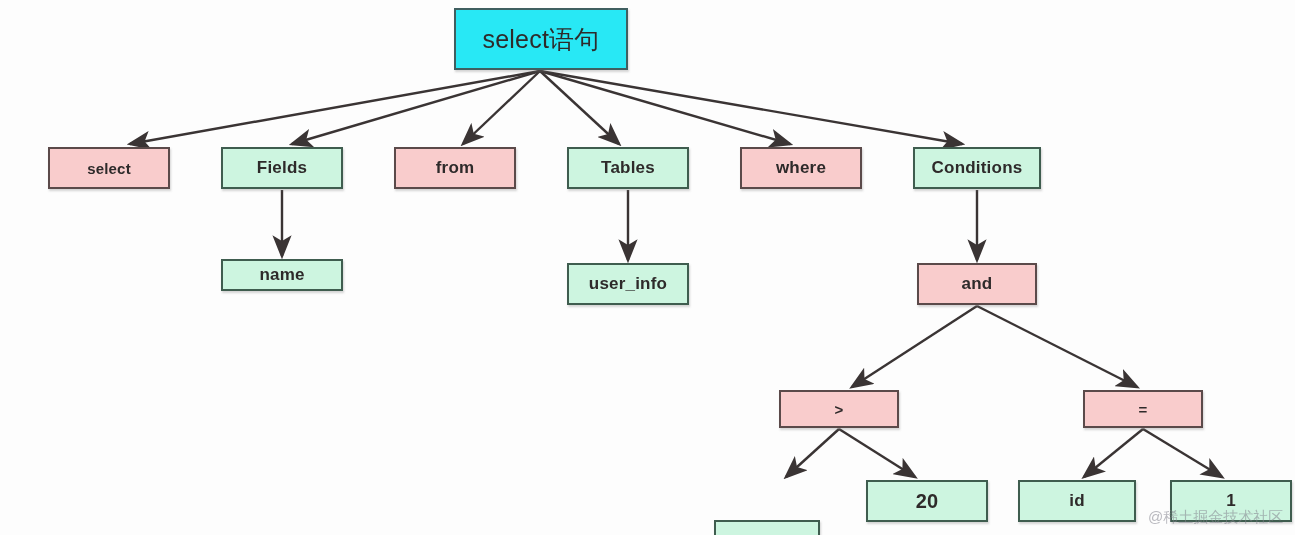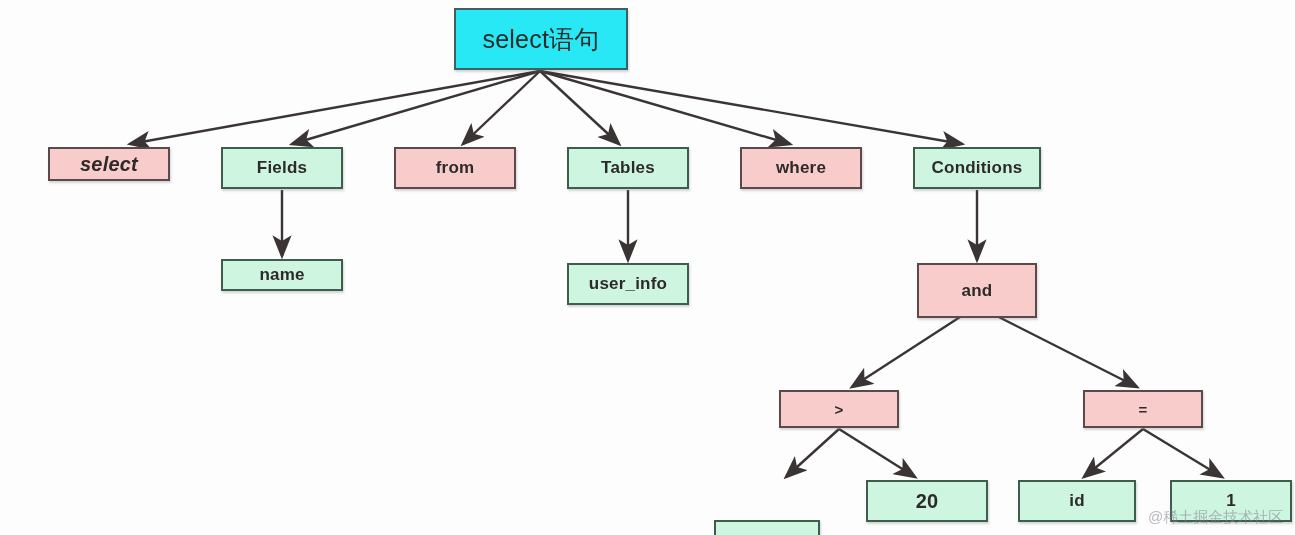--- a/index.html
+++ b/index.html
@@ -93,21 +93,21 @@
         <line x1="839" y1="429" x2="915" y2="477" stroke="#3a3434" stroke-width="2.4" marker-end="url(#arrowhead)"></line>
         <line x1="1143" y1="429" x2="1084" y2="477" stroke="#3a3434" stroke-width="2.4" marker-end="url(#arrowhead)"></line>
         <line x1="1143" y1="429" x2="1222" y2="477" stroke="#3a3434" stroke-width="2.4" marker-end="url(#arrowhead)"></line>
       </g>
   </svg>
 
   <div id="node-layer">
       <div class="node cyan" style="left: 454px; top: 8px; width: 174px; height: 62px; font-size: 25px;">
         <span>select语句</span>
       </div>
-      <div class="node pink" style="left: 48px; top: 147px; width: 122px; height: 34px; font-size: 20px; font-style: italic;">
+      <div class="node pink" style="left: 48px; top: 147px; width: 122px; height: 42px; font-size: 15px;">
         <span>select</span>
       </div>
       <div class="node green" style="left: 221px; top: 147px; width: 122px; height: 42px; font-size: 17px;">
         <span>Fields</span>
       </div>
       <div class="node pink" style="left: 394px; top: 147px; width: 122px; height: 42px; font-size: 17px;">
         <span>from</span>
       </div>
       <div class="node green" style="left: 567px; top: 147px; width: 122px; height: 42px; font-size: 17px;">
         <span>Tables</span>
@@ -117,21 +117,21 @@
       </div>
       <div class="node green" style="left: 913px; top: 147px; width: 128px; height: 42px; font-size: 17px;">
         <span>Conditions</span>
       </div>
       <div class="node green" style="left: 221px; top: 259px; width: 122px; height: 32px; font-size: 17px;">
         <span>name</span>
       </div>
       <div class="node green" style="left: 567px; top: 263px; width: 122px; height: 42px; font-size: 17px;">
         <span>user_info</span>
       </div>
-      <div class="node pink" style="left: 917px; top: 263px; width: 120px; height: 55px; font-size: 17px;">
+      <div class="node pink" style="left: 917px; top: 263px; width: 120px; height: 42px; font-size: 17px;">
         <span>and</span>
       </div>
       <div class="node pink" style="left: 779px; top: 390px; width: 120px; height: 38px; font-size: 15px;">
         <span>&gt;</span>
       </div>
       <div class="node pink" style="left: 1083px; top: 390px; width: 120px; height: 38px; font-size: 15px;">
         <span>=</span>
       </div>
       <div class="node green" style="left: 714px; top: 480px; width: 106px; height: 42px; font-size: 17px; margin-top: 40px;">
         <span>age</span>

